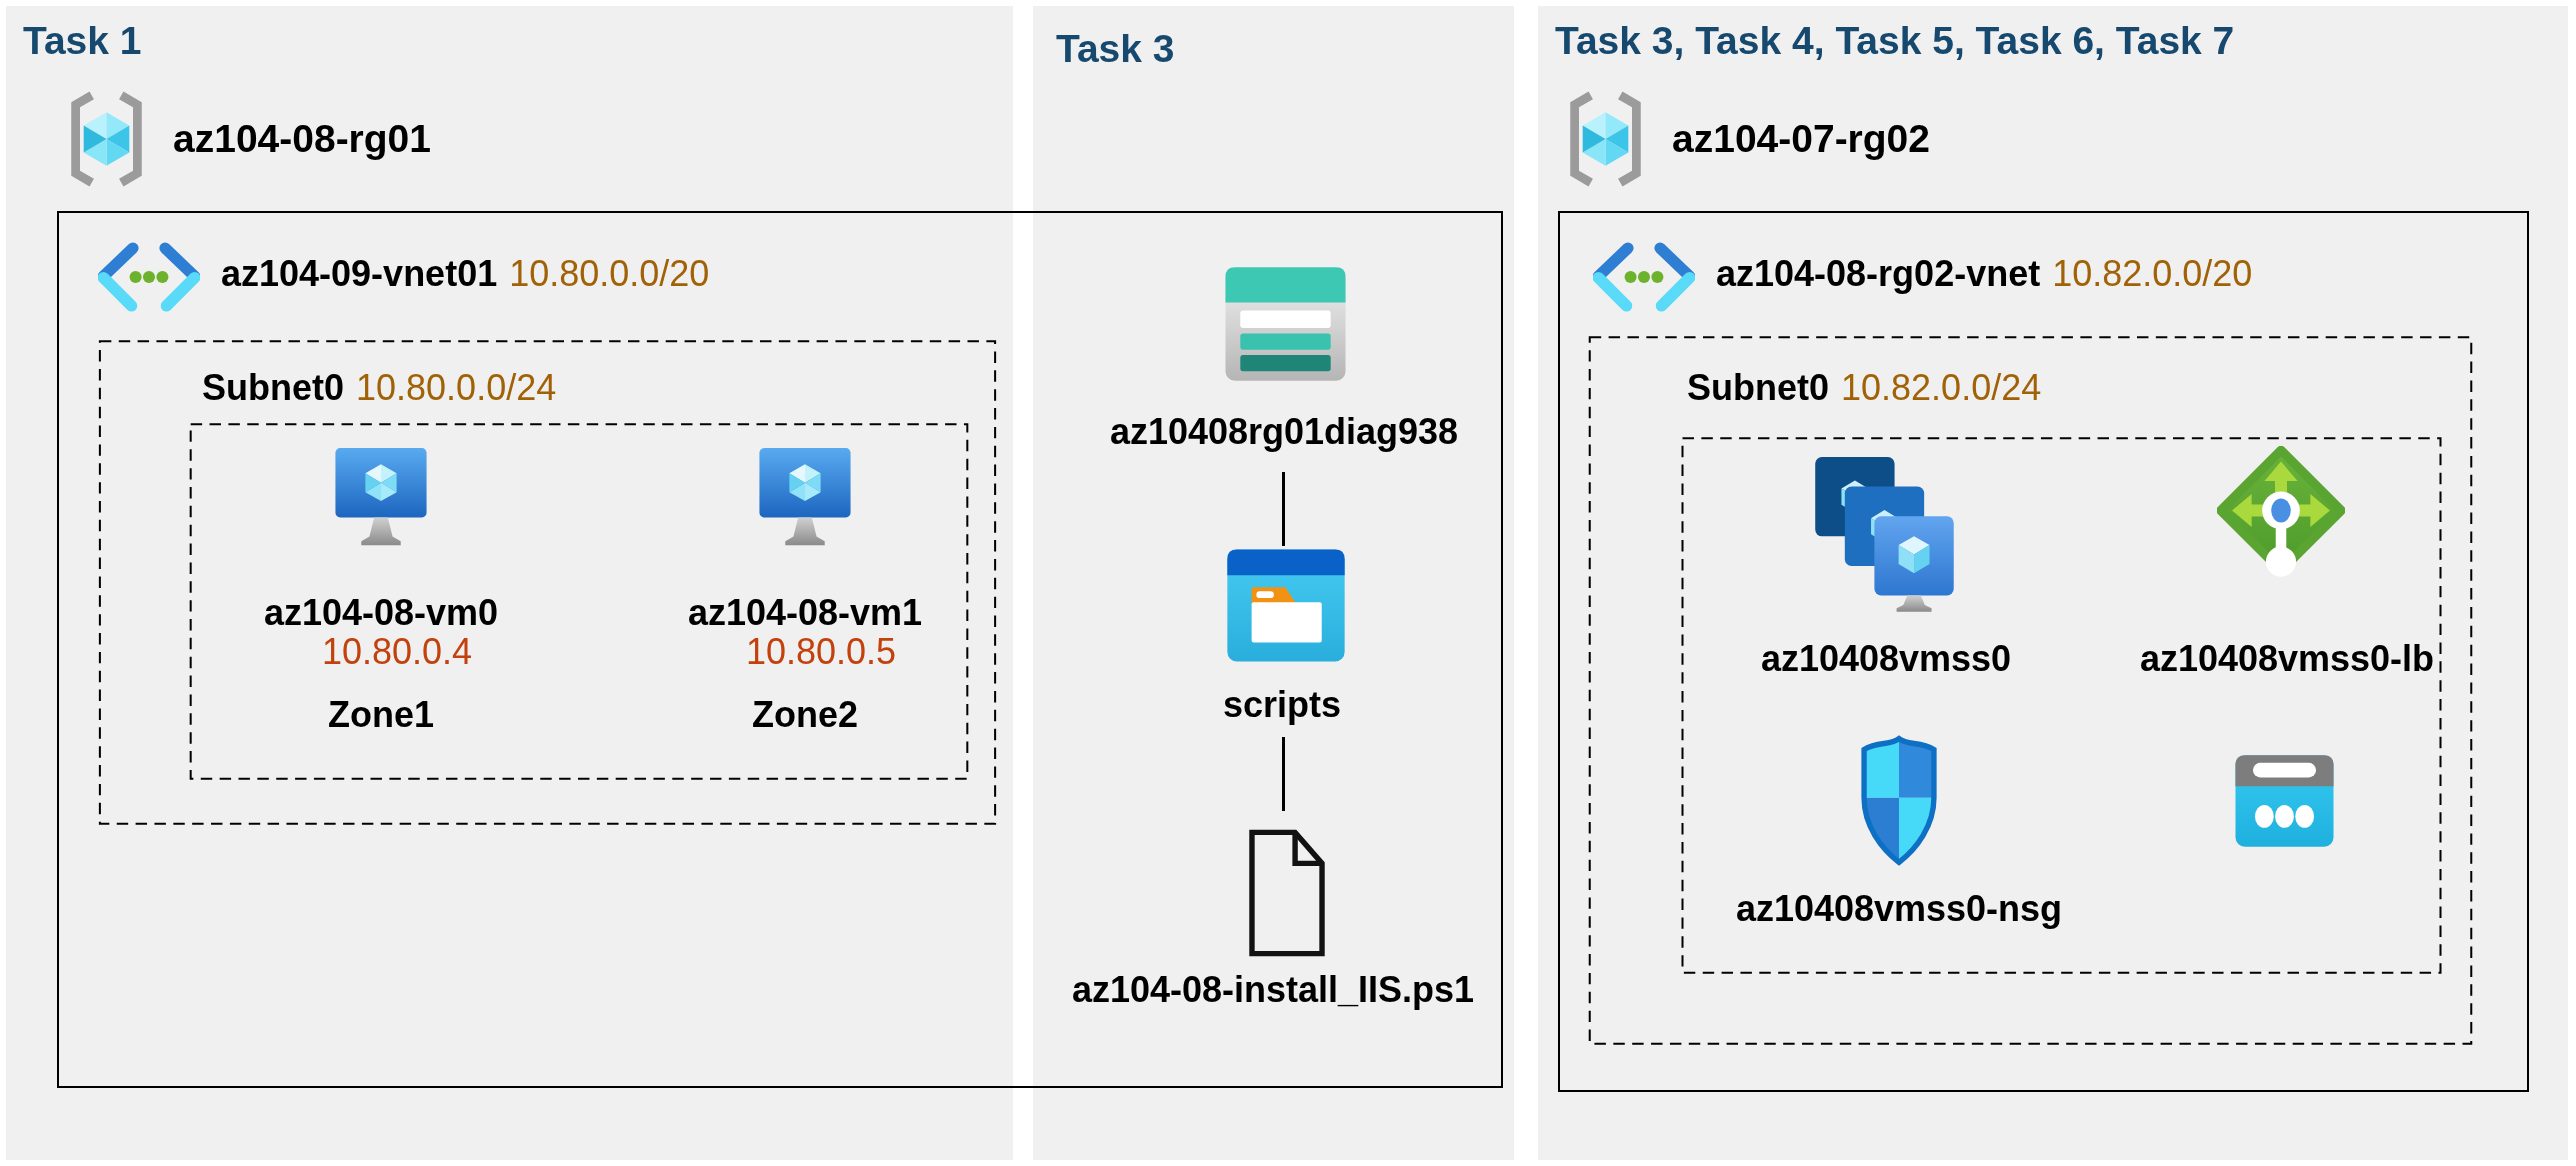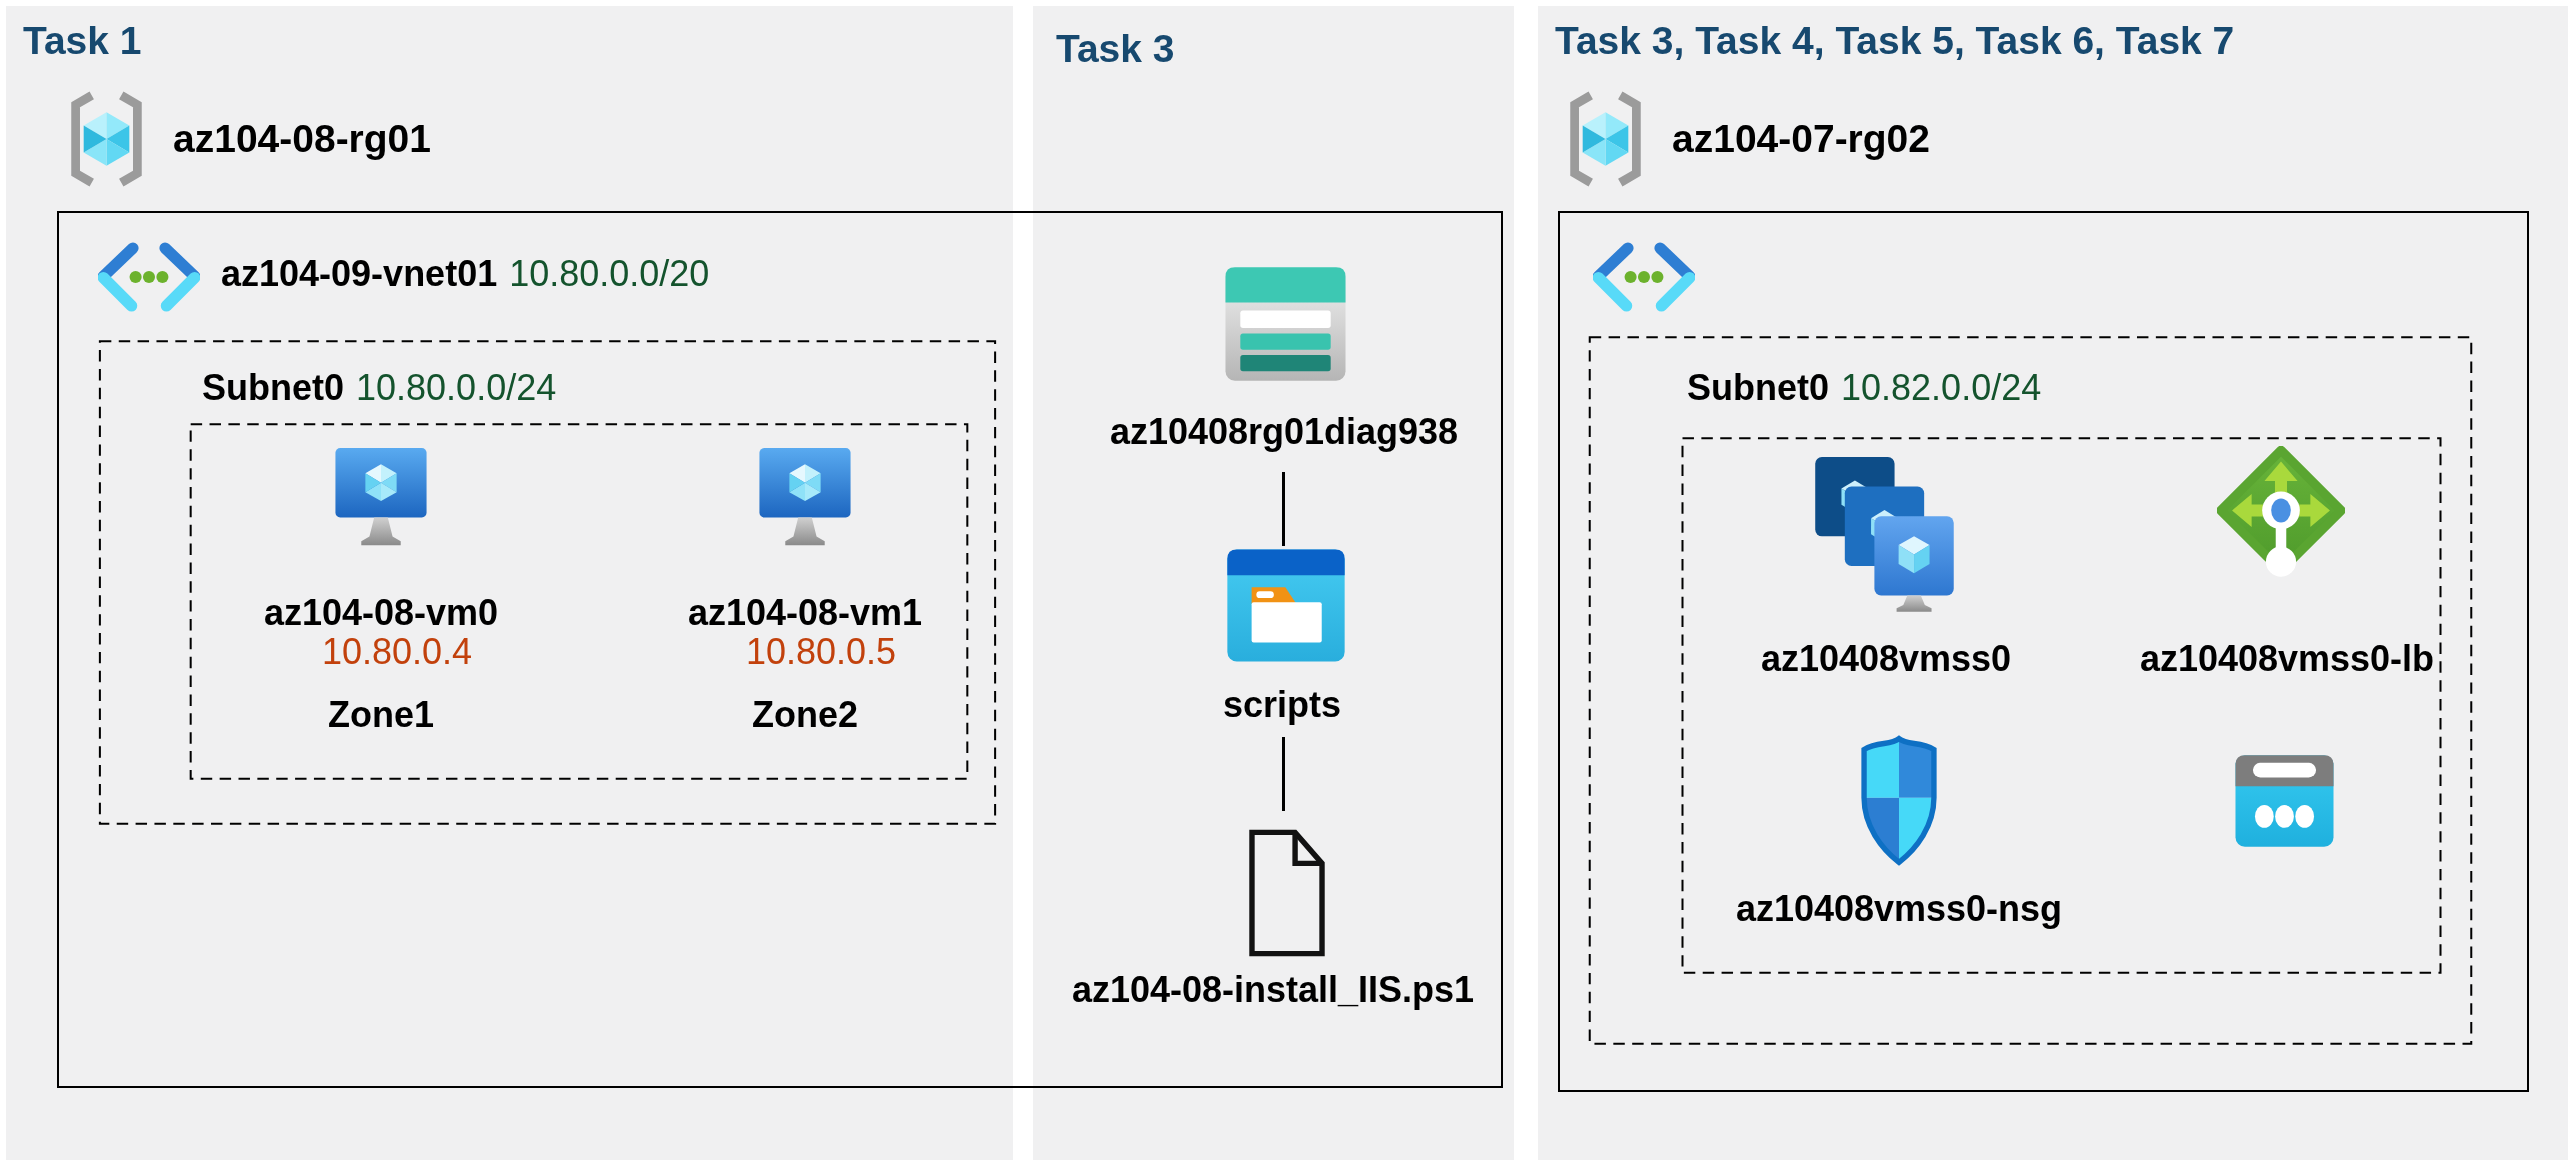--- a/index.html
+++ b/index.html
@@ -12,21 +12,21 @@
   .task-header{position:absolute;font-size:39px;font-weight:700;color:#17496f;white-space:nowrap;}
   .solid-box{position:absolute;border:2.7px solid #000;box-sizing:border-box;}
   .dash-svg{position:absolute;}
   .icon{position:absolute;}
   .lbl{position:absolute;transform:translate(-50%,-50%);white-space:nowrap;
        font-size:36px;font-weight:700;color:#000;text-align:center;}
   .row-lbl{position:absolute;transform:translateY(-50%);white-space:nowrap;
        font-size:36px;font-weight:700;color:#000;}
   .rg-lbl{font-size:39px;}
   .sec{font-weight:400;color:#c2410c;margin-left:16px;}
-  .cidr{font-weight:400;color:#14532d;margin-left:12px;}
+  .cidr{font-weight:400;color:#a16207;margin-left:12px;}
   .connector{position:absolute;width:2.7px;background:#000;}
 </style>
 </head>
 <body>
 
 <div id="canvas">
 
   <div class="col" id="col-task1"></div>
   <div class="col" id="col-task2"></div>
   <div class="col" id="col-task3"></div>
@@ -185,20 +185,23 @@
 
   <svg class="icon" style="left:1593px;top:241px;" width="102" height="76" viewBox="0 0 152 112">
     <path d="M52 10 L8 52" stroke="#2e7ed3" stroke-width="17" stroke-linecap="round" fill="none"></path>
     <path d="M8 54 L50 96" stroke="#58daf8" stroke-width="17" stroke-linecap="round" fill="none"></path>
     <path d="M100 10 L144 52" stroke="#2e7ed3" stroke-width="17" stroke-linecap="round" fill="none"></path>
     <path d="M144 54 L102 96" stroke="#58daf8" stroke-width="17" stroke-linecap="round" fill="none"></path>
     <circle cx="56" cy="53" r="9" fill="#6cb22d"></circle>
       <circle cx="76" cy="53" r="9" fill="#6cb22d"></circle>
       <circle cx="96" cy="53" r="9" fill="#6cb22d"></circle>
   </svg>
+  <div class="row-lbl" style="left:1716px;top:274px;">
+    <span>az104-08-rg02-vnet</span><span class="cidr">10.82.0.0/20</span>
+  </div>
 
   <div class="row-lbl" style="left:1687px;top:388px;">
     <span>Subnet0</span><span class="cidr">10.82.0.0/24</span>
   </div>
 
   <svg class="icon" style="left:1815px;top:457px;" width="143" height="156" viewBox="0 0 212 232">
     <defs>
       <linearGradient id="vmssf" x1="0" y1="0" x2="0" y2="1">
           <stop offset="0" stop-color="#62a5ef"></stop>
           <stop offset="1" stop-color="#2e77d0"></stop>

